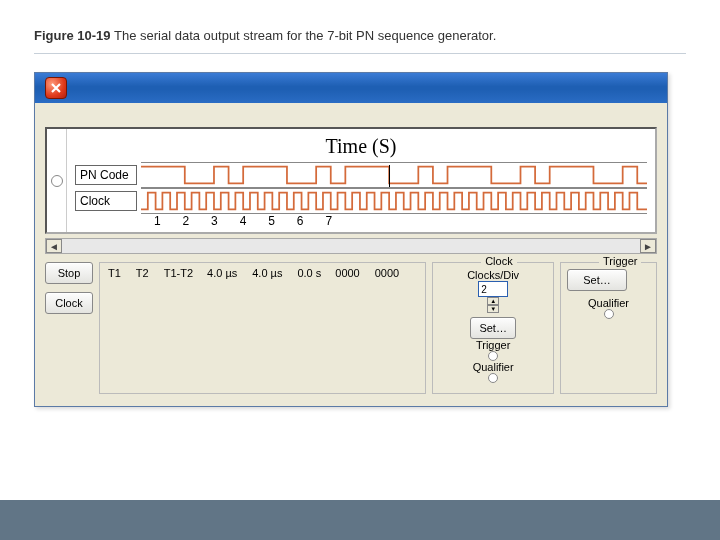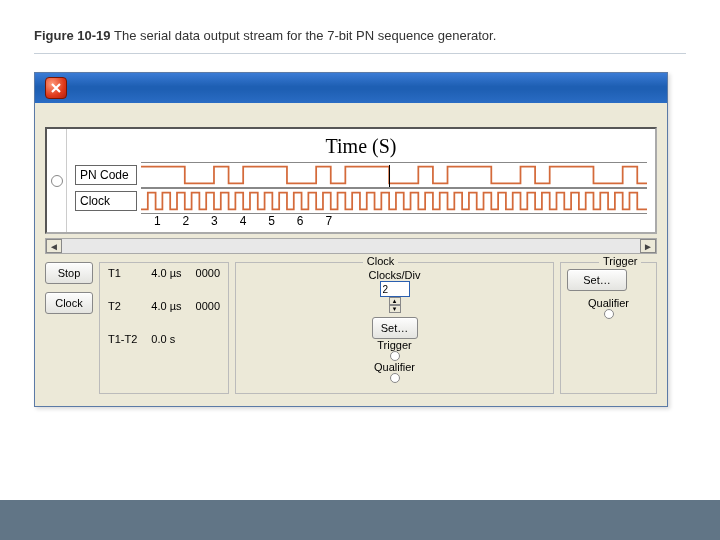--- a/index.html
+++ b/index.html
@@ -26,21 +26,21 @@
   .wavebox { flex:1; height:26px; position:relative; border-top:1px solid #888; border-bottom:1px solid #888; }
   .nums { display:flex; font-size:12px; margin-left:68px; width:200px; }
   .nums span { flex:1; text-align:center; }
   .scrollbar { height:16px; background:#e8e8e8; border:1px solid #aaa; display:flex; align-items:center; margin-top:4px; }
   .scrollbar .arrow { width:16px; height:14px; background:#ece9d8; border:1px solid #888; display:flex; align-items:center; justify-content:center; font-size:10px; color:#444; }
   .scrollbar .track { flex:1; }
   .bottompanel { display:flex; gap:6px; margin-top:8px; }
   .btncol { display:flex; flex-direction:column; gap:8px; }
   .winbtn { width:48px; height:22px; background:linear-gradient(#fdfdfd,#e4e4e0); border:1px solid #888; border-radius:3px; font-size:11px; display:flex; align-items:center; justify-content:center; box-shadow:0 1px 0 #fff inset; }
   .tgroup { border:1px solid #bbb; background:#ece9d8; padding:4px 8px; font-size:11px; display:flex; gap:14px; align-items:flex-start; }
-  .tgroup .col { display:flex; flex-direction:column; gap:21px; }
+  .tgroup .col { display:flex; flex-direction:row; gap:15px; }
   .fieldset { border:1px solid #bbb; padding:6px 6px 6px; position:relative; font-size:11px; }
   .fieldset .legend { position:absolute; top:-8px; left:40%; background:#ece9d8; padding:0 4px; font-size:11px; }
   .hdrcell { display:flex; align-items:center; margin-bottom:4px;flex-direction:column; }
   .spin { width:30px; height:16px; border:1px solid #2a5fb0; background:#fff; font-size:10px; padding:0 2px; display:inline-flex; align-items:center; }
   .spinbtns { display:inline-flex; flex-direction:column; }
   .spinbtns div { width:12px; height:8px; border:1px solid #888; background:#ece9d8; font-size:7px; line-height:6px; text-align:center; }
   .raildot { width:10px;height:10px;border:1px solid #888;border-radius:50%;background:#fff;display:inline-block; }
   .footbar { position:absolute; left:0; right:0; bottom:0; height:40px; background:#617586; }
   svg.wave { width:100%; height:100%; }
   svg.wave path { stroke:#d46a3a; stroke-width:1.8; fill:none; }

